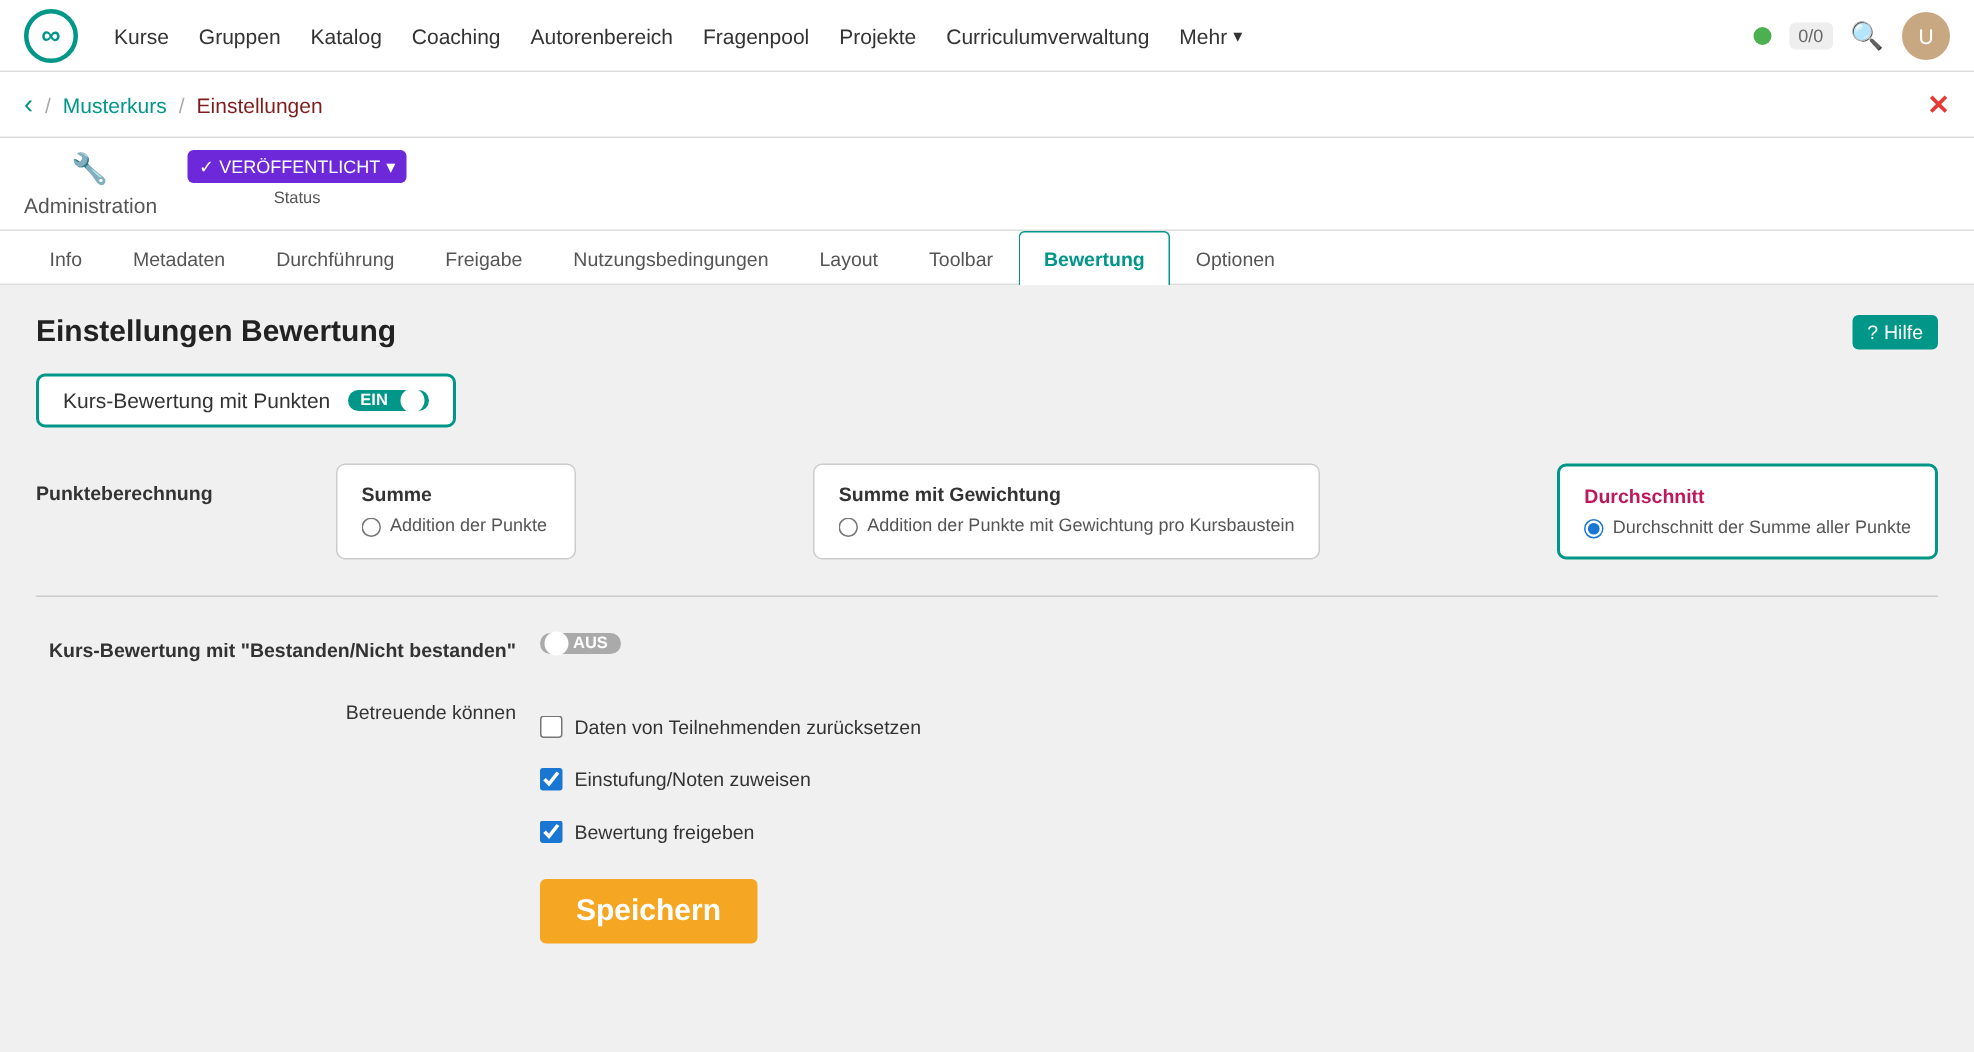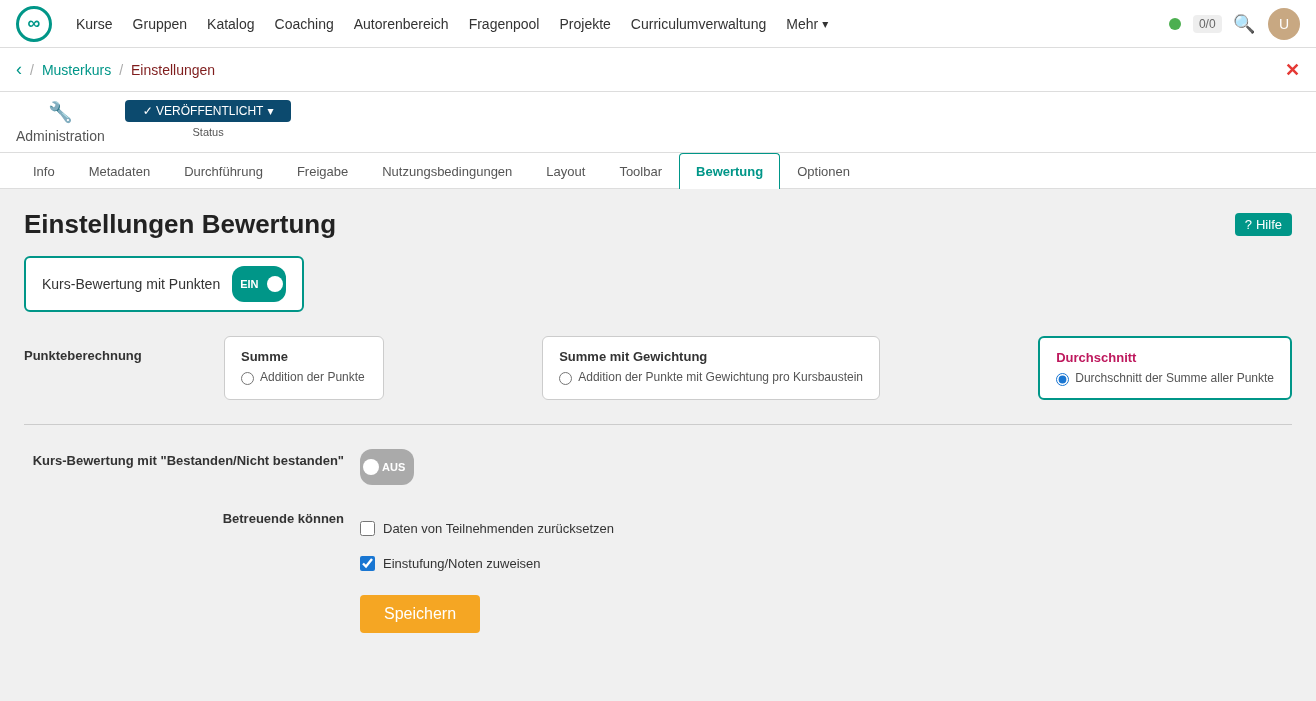--- a/index.html
+++ b/index.html
@@ -78,25 +78,25 @@
     .admin-section {
       display: flex; flex-direction: column; align-items: center; gap: 4px;
     }
     .admin-icon {
       font-size: 20px; color: #555;
     }
     .admin-label {
       font-size: 14px; color: #555;
     }
     .status-btn {
-      background: #0c4a6e;
+      background: #6d28d9;
       color: #fff;
       border: none;
       border-radius: 4px;
-      padding: 4px 18px;
+      padding: 4px 8px;
       font-size: 12px;
       cursor: pointer;
       display: flex; align-items: flex-start; gap: 4px;
     }
     .status-label {
       font-size: 11px; color: #555; text-align: center;
     }
 
     
     .tab-bar {
@@ -128,21 +128,21 @@
       background: #f0f0f0;
       min-height: calc(100vh - 180px);
     }
     .page-header {
       display: flex;
       align-items: center;
       justify-content: space-between;
       margin-bottom: 16px;
     }
     .page-title {
-      font-size: 26px;
+      font-size: 20px;
       font-weight: bold;
       color: #222;
     }
     .help-btn {
       background: #009688;
       color: #fff;
       border: none;
       border-radius: 4px;
       padding: 4px 10px;
       font-size: 13px;
@@ -176,21 +176,21 @@
     .toggle-label-text {
       font-size: 14px;
       font-weight: 500;
     }
     .toggle-switch {
       display: flex; align-items: center;
       background: #009688;
       border-radius: 12px;
       padding: 2px 4px;
       cursor: pointer;
-      width: 54px; height: 36px;
+      width: 54px; height: 14px;
       position: relative;
     }
     .toggle-switch .toggle-text {
       font-size: 11px; color: #fff; font-weight: bold;
       margin-left: 4px;
     }
     .toggle-switch .toggle-knob {
       position: absolute;
       right: 3px;
       width: 16px; height: 16px;
@@ -289,21 +289,21 @@
     
     .betreuer-section {
       display: flex;
       align-items: flex-start;
       gap: 16px;
       margin-bottom: 24px;
     }
     .betreuer-label {
       width: 320px;
       font-size: 13px;
-      font-weight: 700;
+      font-weight: 400;
       color: #333;
       text-align: right;
       flex-shrink: 0;
       padding-top: 2px;
     }
     .checkbox-list {
       display: flex;
       flex-direction: column;
       gap: 8px;
     }
@@ -319,22 +319,22 @@
       accent-color: #1976d2;
     }
 
     
     .save-button {
       background: #f5a623;
       color: #fff;
       border: none;
       border-radius: 4px;
       padding: 10px 24px;
-      font-size: 16px;
-      font-weight: 400;
+      font-size: 20px;
+      font-weight: 700;
       cursor: pointer;
       margin-left: 336px;
     }
 
     .chevron-icon { font-size: 12px; }
   </style>
 </head>
 <body>
 
 <nav class="top-nav">
@@ -466,18 +466,22 @@
     <div class="betreuer-label">Betreuende können</div>
     <div class="checkbox-list">
       <div class="checkbox-item">
         <input type="checkbox" style="">
         <span>Daten von Teilnehmenden zurücksetzen</span>
       </div>
       <div class="checkbox-item">
         <input type="checkbox" checked="" style="">
         <span>Einstufung/Noten zuweisen</span>
       </div>
+      <div class="checkbox-item">
+        <input type="checkbox" checked="" style="">
+        <span>Bewertung freigeben</span>
+      </div>
     </div>
   </div>
 
   
   <button class="save-button">Speichern</button>
 </div>
 
 </body></html>

